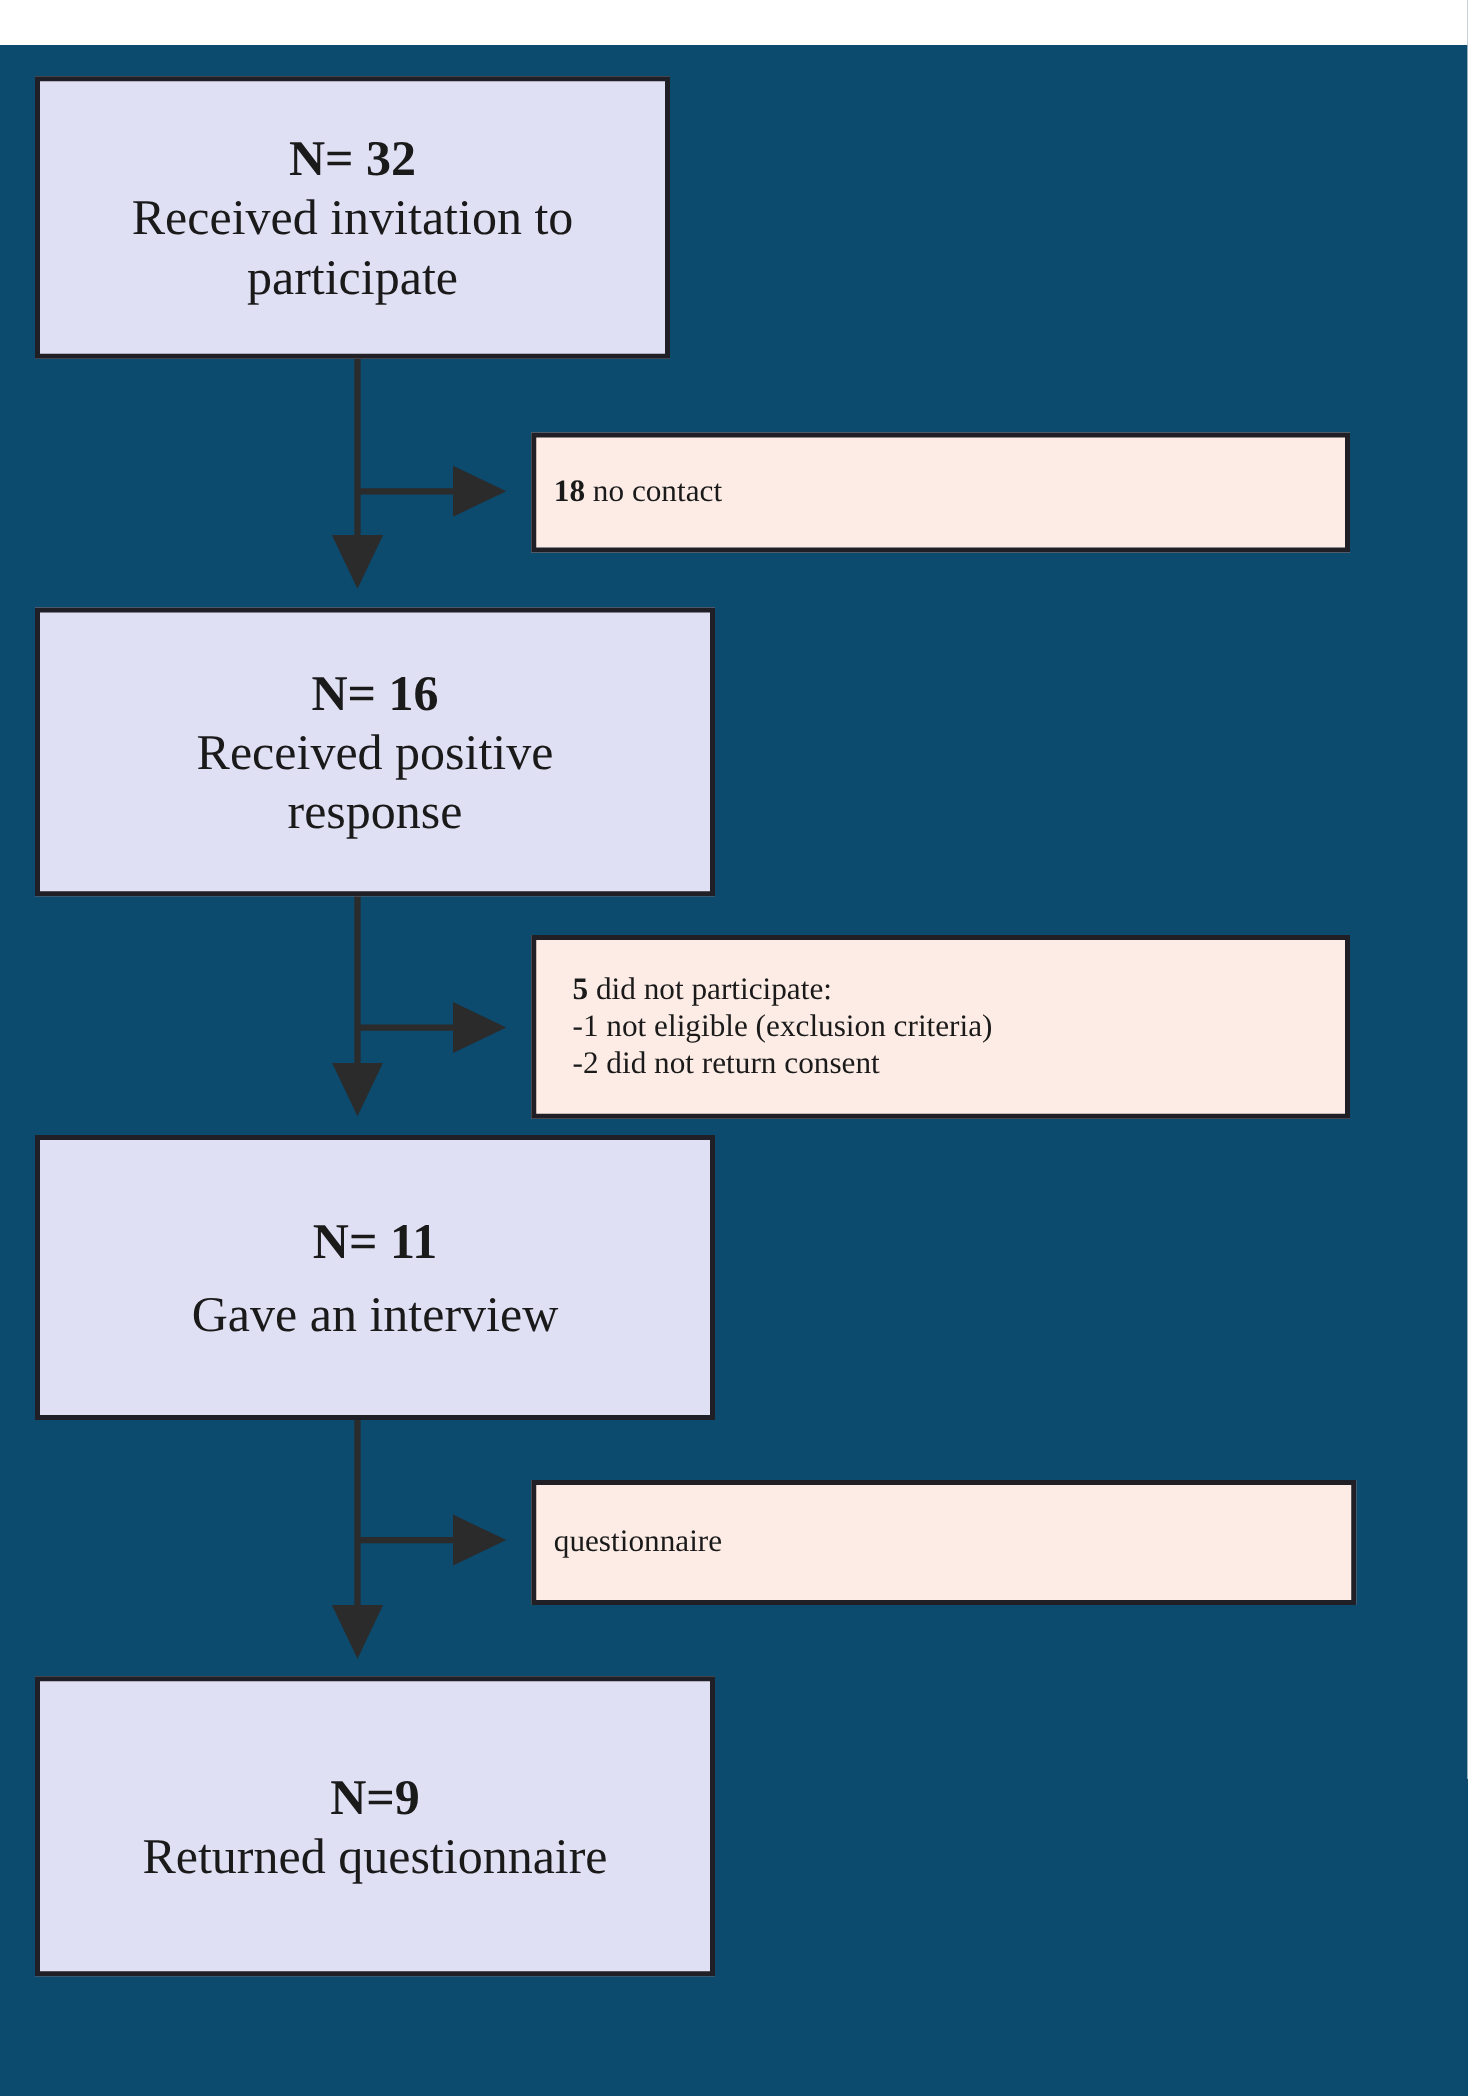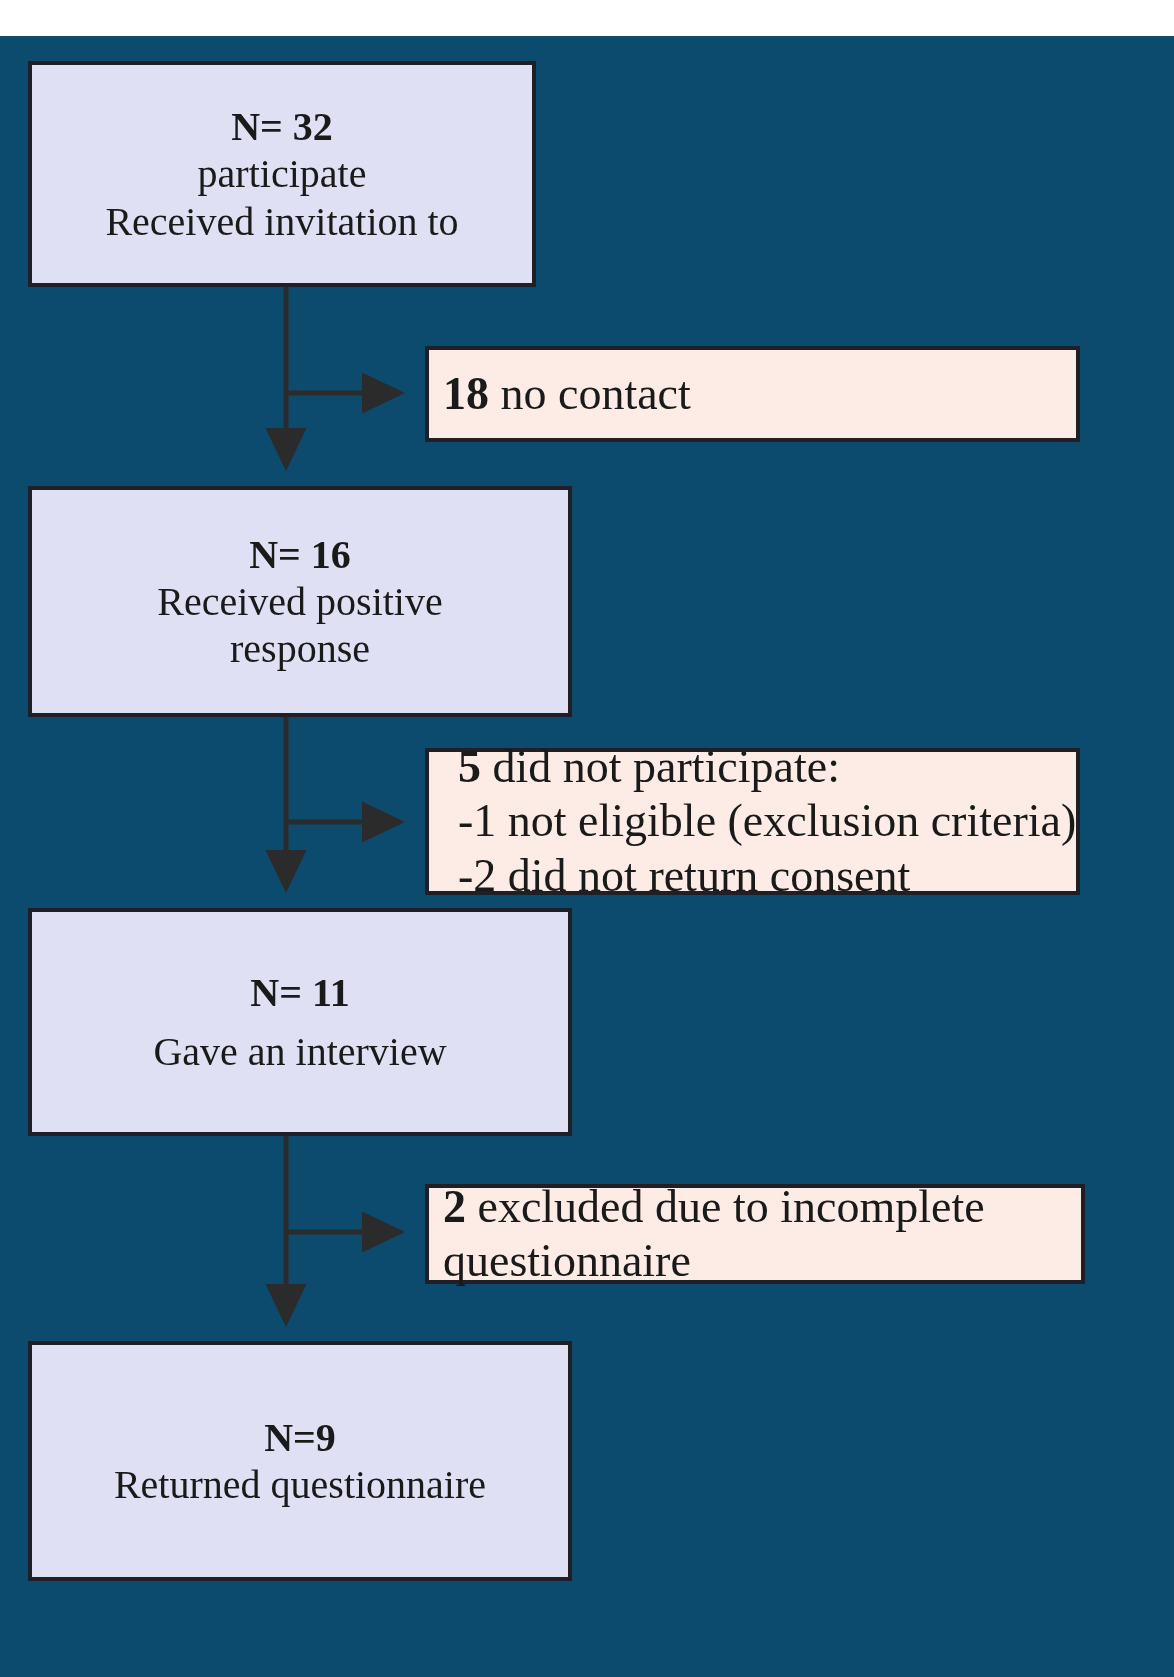--- a/index.html
+++ b/index.html
@@ -34,21 +34,21 @@
   .node.primary {
     background: #e0e0f5;
     align-items: center;
     text-align: center;
     font-size: 40px;
   }
   .node.exclusion {
     background: #fcece5;
     align-items: flex-start;
     text-align: left;
-    font-size: 46px;
+    font-size: 25px;
     padding: 6px 0 6px 14px;
   }
   .node .count {
     font-weight: bold;
   }
   .node .line {
     display: block;
     white-space: nowrap;
   }
   .node.primary .line.headline {
@@ -88,22 +88,22 @@
     </g>
 
     <g>
       <path d="M286,1100 L286,1286" stroke="#2b2b2b" stroke-width="5" fill="none" marker-end="url(#arrowhead)"></path>
       <path d="M288,1196 L400,1196" stroke="#2b2b2b" stroke-width="5" fill="none" marker-end="url(#arrowhead)"></path>
     </g>
   </svg>
 
   <div class="node primary" style="left:28px; top:25px; width:508px; height:226px;">
     <span class="line headline">N= 32</span>
+    <span class="line">Received invitation to</span>
     <span class="line">participate</span>
-    <span class="line">Received invitation to</span>
   </div>
 
   <div class="node primary" style="left:28px; top:450px; width:544px; height:231px;">
     <span class="line headline">N= 16</span>
     <span class="line">Received positive</span>
     <span class="line">response</span>
   </div>
 
   <div class="node primary" style="left:28px; top:872px; width:544px; height:228px;gap:12px;">
     <span class="line headline">N= 11</span>
@@ -119,17 +119,16 @@
     <span class="line"><b class="count">18</b><span> no contact</span></span>
   </div>
 
   <div class="node exclusion" style="left:425px; top:712px; width:655px; height:147px;padding-left:29px;">
     <span class="line"><b class="count">5</b><span> did not participate:</span></span>
     <span class="line">-1 not eligible (exclusion criteria)</span>
     <span class="line">-2 did not return consent</span>
   </div>
 
   <div class="node exclusion" style="left:425px; top:1148px; width:660px; height:100px;">
-    <span class="line"><b class="count">2</b><span> excluded due to incomplete</span></span>
     <span class="line">questionnaire</span>
   </div>
 
 </div>
 
 </body></html>

